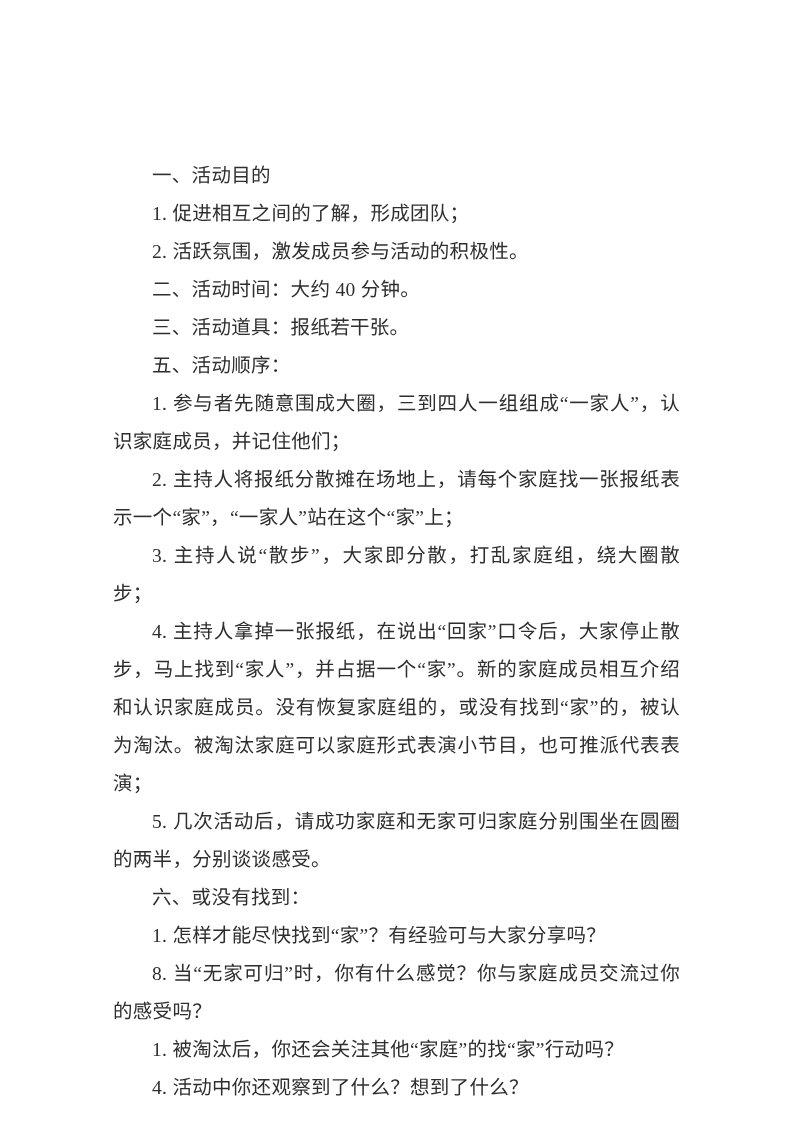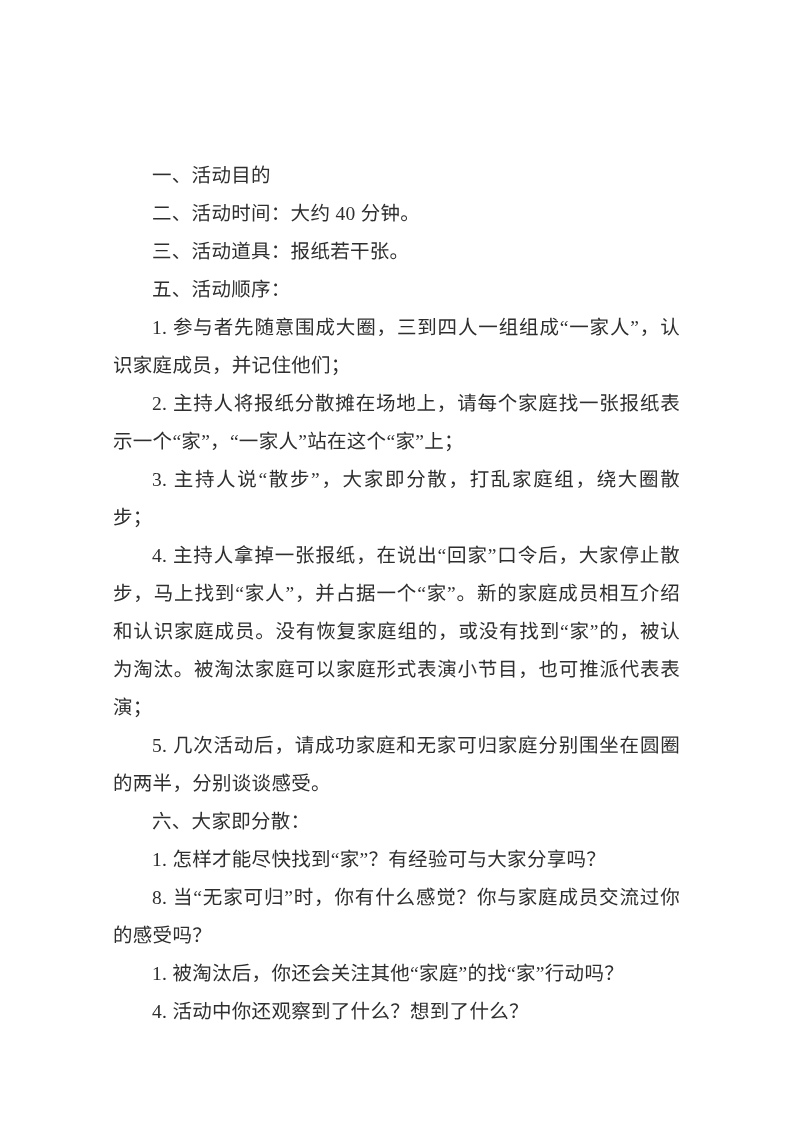--- a/index.html
+++ b/index.html
@@ -34,27 +34,29 @@
       letter-spacing: 0.3px;
       word-break: break-all;
     }
   </style>
 </head>
 <body>
 
 <div class="page">
   <div class="content">
     <p>一、活动目的</p>
+    <p>1. 促进相互之间的了解，形成团队；</p>
+    <p>2. 活跃氛围，激发成员参与活动的积极性。</p>
     <p>二、活动时间：大约 40 分钟。</p>
     <p>三、活动道具：报纸若干张。</p>
     <p>五、活动顺序：</p>
     <p>1. 参与者先随意围成大圈，三到四人一组组成“一家人”，认识家庭成员，并记住他们；</p>
     <p>2. 主持人将报纸分散摊在场地上，请每个家庭找一张报纸表示一个“家”，“一家人”站在这个“家”上；</p>
     <p>3. 主持人说“散步”，大家即分散，打乱家庭组，绕大圈散步；</p>
     <p>4. 主持人拿掉一张报纸，在说出“回家”口令后，大家停止散步，马上找到“家人”，并占据一个“家”。新的家庭成员相互介绍和认识家庭成员。没有恢复家庭组的，或没有找到“家”的，被认为淘汰。被淘汰家庭可以家庭形式表演小节目，也可推派代表表演；</p>
     <p>5. 几次活动后，请成功家庭和无家可归家庭分别围坐在圆圈的两半，分别谈谈感受。</p>
-    <p>六、大家即分散：</p>
+    <p>六、或没有找到：</p>
     <p>1. 怎样才能尽快找到“家”？有经验可与大家分享吗？</p>
     <p>8. 当“无家可归”时，你有什么感觉？你与家庭成员交流过你的感受吗？</p>
     <p>1. 被淘汰后，你还会关注其他“家庭”的找“家”行动吗？</p>
     <p>4. 活动中你还观察到了什么？想到了什么？</p>
   </div>
 </div>
 
 </body></html>

